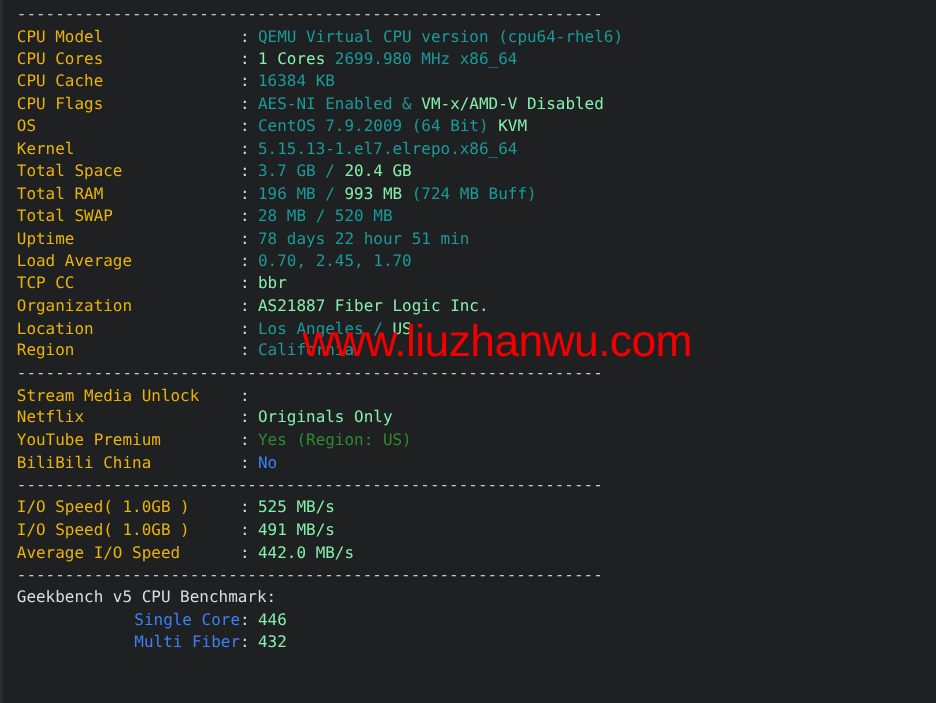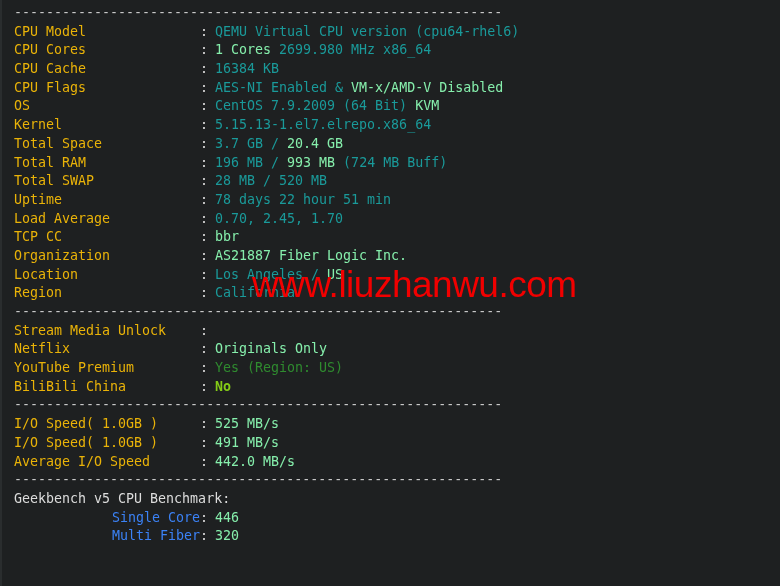--- a/index.html
+++ b/index.html
@@ -62,21 +62,21 @@
     box-sizing: border-box;
   }
   .colon {
     display: inline-block;
     width: 15px;
     color: #dcdcdc;
   }
   .v-teal   { color: #1a9a9a; }
   .v-yellow { color: #86efac; }
   .v-green  { color: #2f8b2f; }
-  .v-red    { color: #84cc16; font-weight: bold; }
+  .v-red    { color: #3b82f6; }
   .watermark {
     position: absolute;
     left: 221px;
     top: 276px;
     font-family: "Liberation Sans", "DejaVu Sans", sans-serif;
     font-size: 37px;
     font-weight: 400;
     color: #f20000;
     letter-spacing: -0.5px;
     white-space: nowrap;
@@ -132,19 +132,19 @@
         <div class="line pad-left"><span class="label">I/O Speed( 1.0GB )</span><span class="colon">:</span><span class="v-yellow">491 MB/s</span></div>
         <div class="line pad-left"><span class="label">Average I/O Speed</span><span class="colon">:</span><span class="v-yellow">442.0 MB/s</span></div>
       </div>
 
     <div class="sep pad-left">-------------------------------------------------------------</div>
 
     <div class="line pad-left heading">Geekbench v5 CPU Benchmark:</div>
 
     <div>
         <div class="line pad-left"><span class="label-indent">Single Core</span><span class="colon">:</span><span class="v-yellow">446</span></div>
-        <div class="line pad-left"><span class="label-indent">Multi Fiber</span><span class="colon">:</span><span class="v-yellow">320</span></div>
+        <div class="line pad-left"><span class="label-indent">Multi Fiber</span><span class="colon">:</span><span class="v-yellow">432</span></div>
       </div>
 
   </div>
 
   <div class="watermark">www.liuzhanwu.com</div>
 </div>
 
 </body></html>

